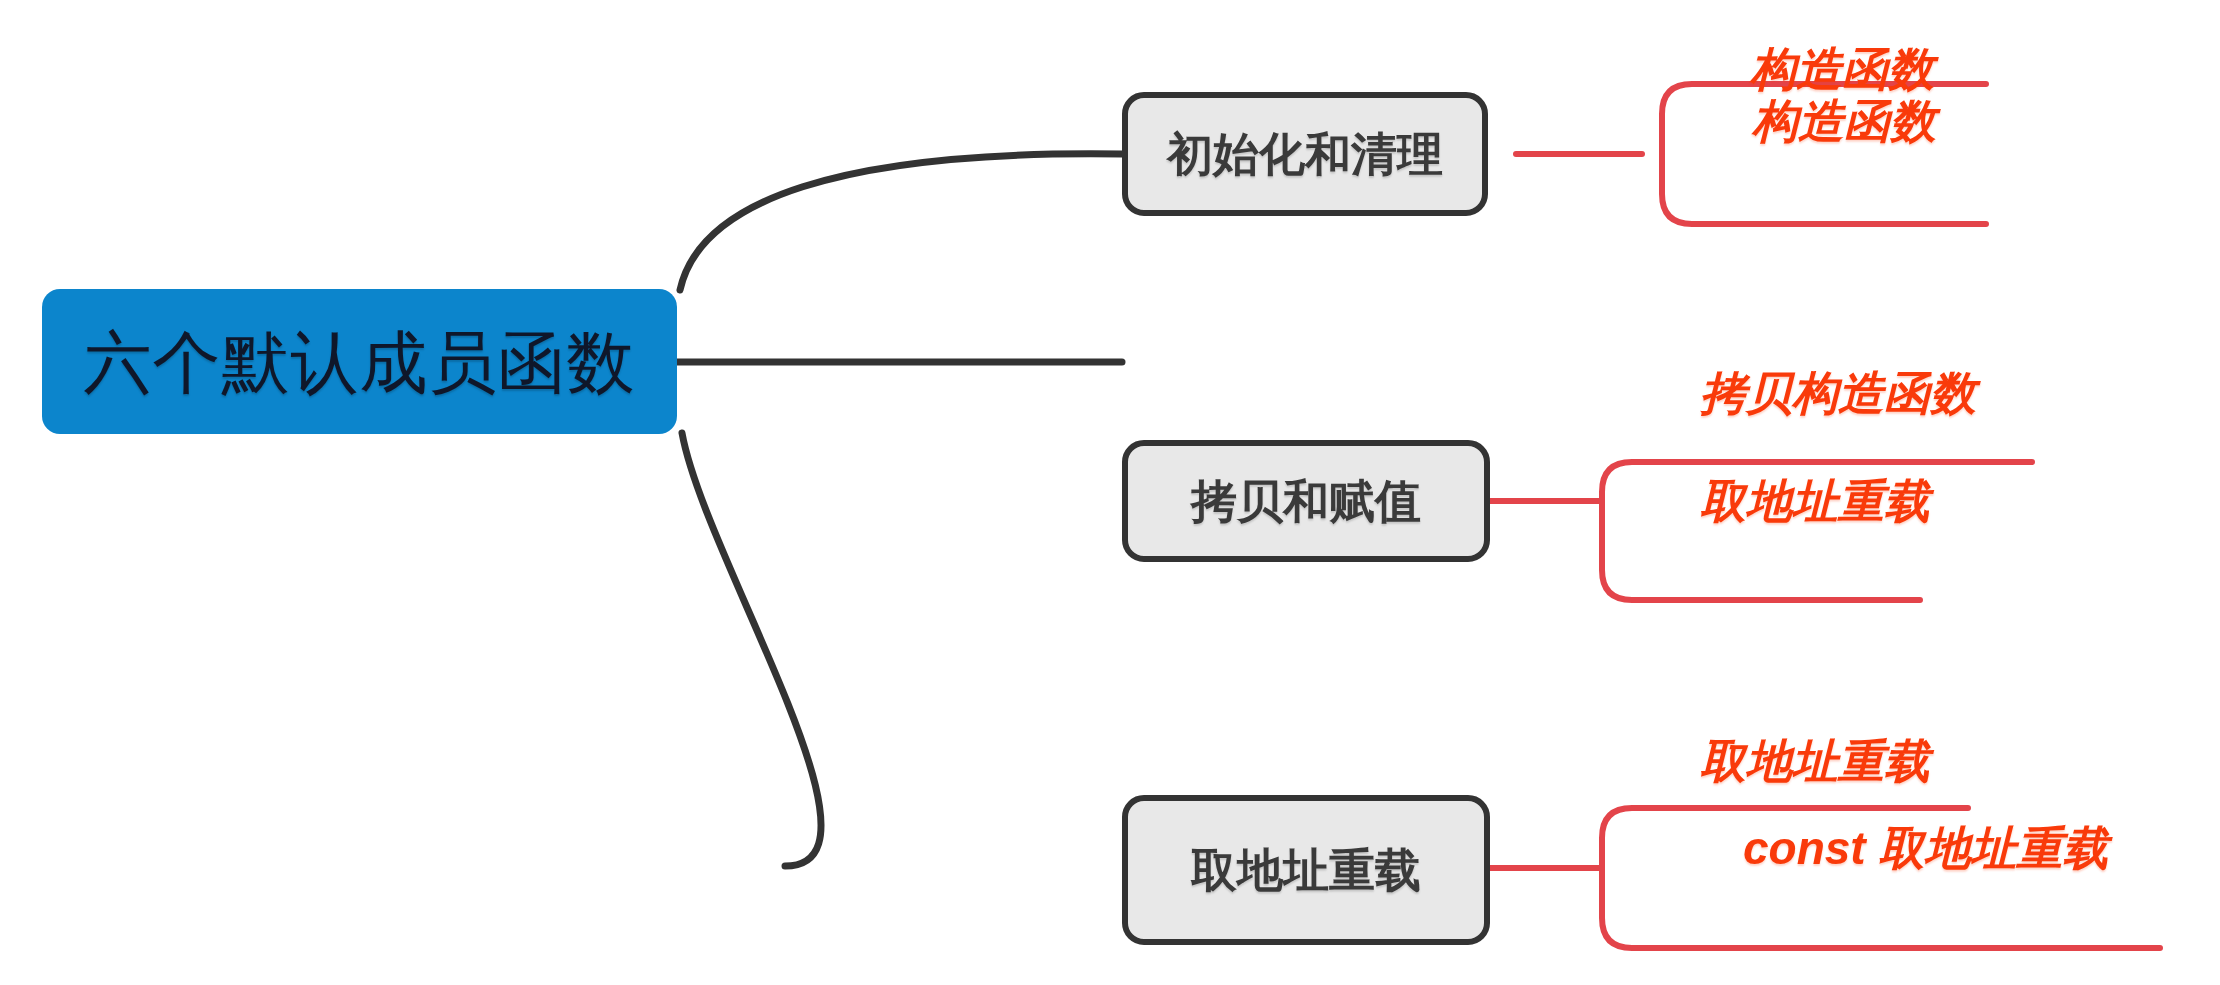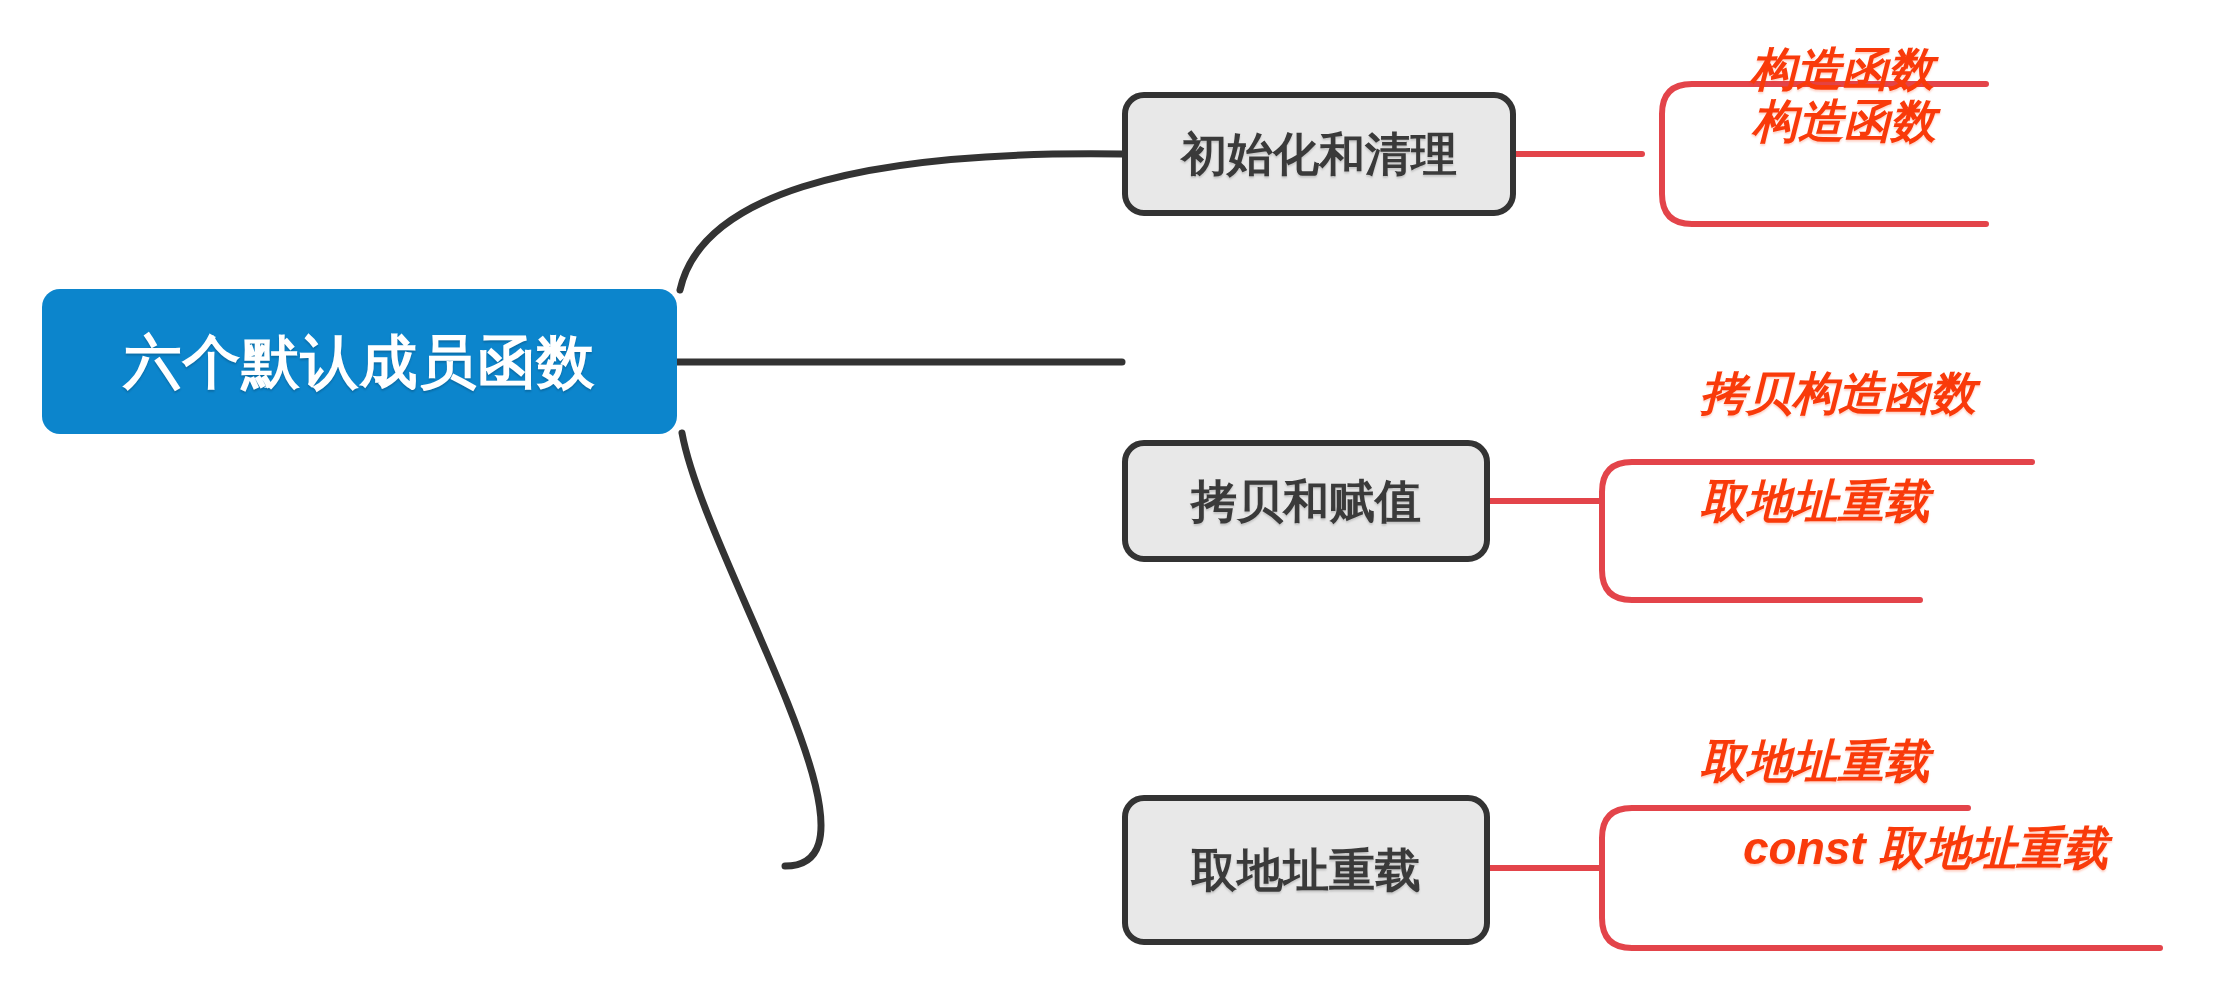--- a/index.html
+++ b/index.html
@@ -32,42 +32,42 @@
   }
   .root-node {
     left: 42px;
     top: 289px;
     width: 635px;
     height: 145px;
     background: #0c85cc;
     border-radius: 18px;
   }
   .root-label {
-    color: #ffffff;
-    font-size: 58px;
-    font-weight: bold;
+    color: #0f172a;
+    font-size: 68px;
+    font-weight: normal;
     letter-spacing: 1px;
     line-height: 1;
     white-space: nowrap;
     text-shadow: 0 2px 2px rgba(0,0,0,0.18);
   }
   .branch-node {
     background: #e8e8e8;
     border: 6px solid #333333;
     border-radius: 22px;
   }
   .branch-label {
     color: #3a3a3a;
     font-size: 46px;
     font-weight: bold;
     line-height: 1;
     white-space: nowrap;
     text-shadow: 0 2px 2px rgba(0,0,0,0.15);
   }
-  .branch-1 { left: 1122px; top: 92px;  width: 394px; height: 124px; }
+  .branch-1 { left: 1122px; top: 92px;  width: 366px; height: 124px; }
   .branch-2 { left: 1122px; top: 440px; width: 368px; height: 122px; }
   .branch-3 { left: 1122px; top: 795px; width: 368px; height: 150px; }
 
   .leaf-label {
     position: absolute;
     color: #f93a0a;
     font-size: 46px;
     font-weight: bold;
     font-style: italic;
     line-height: 1;

